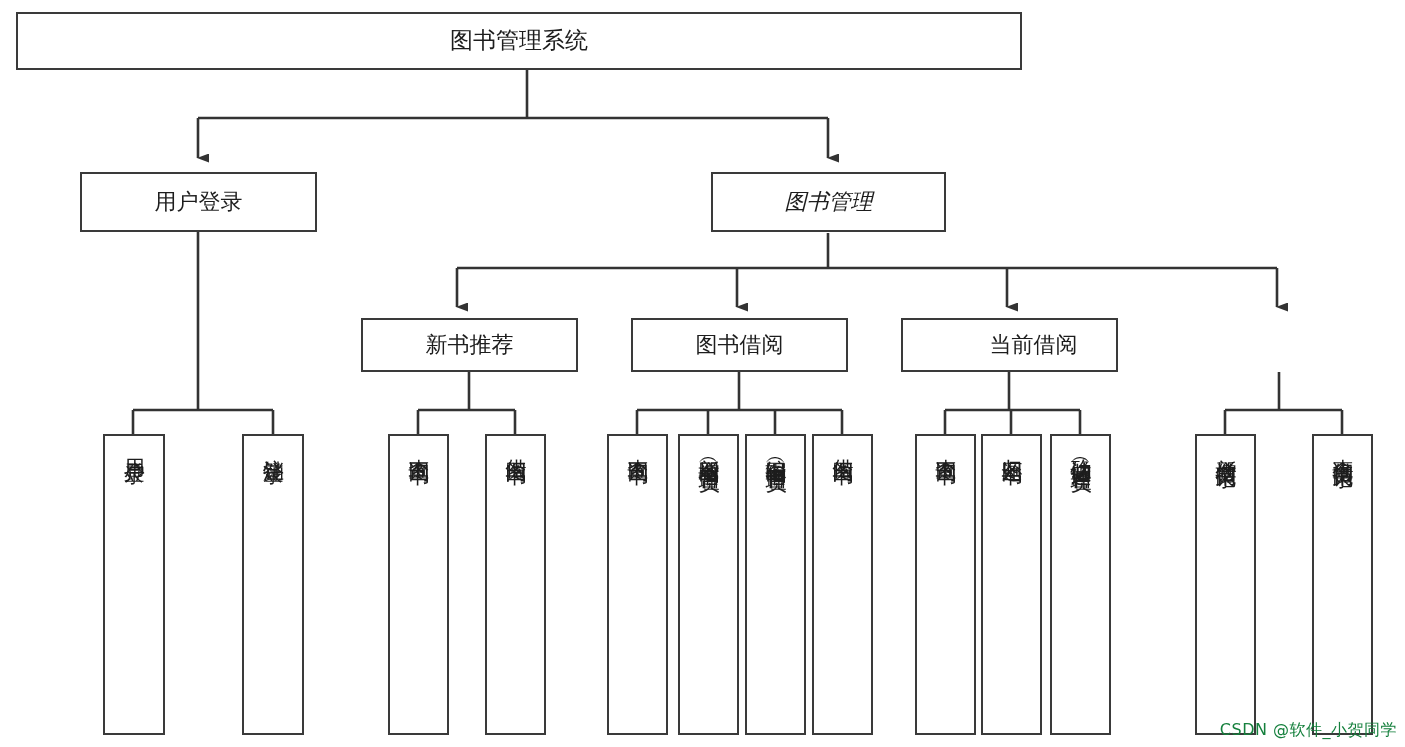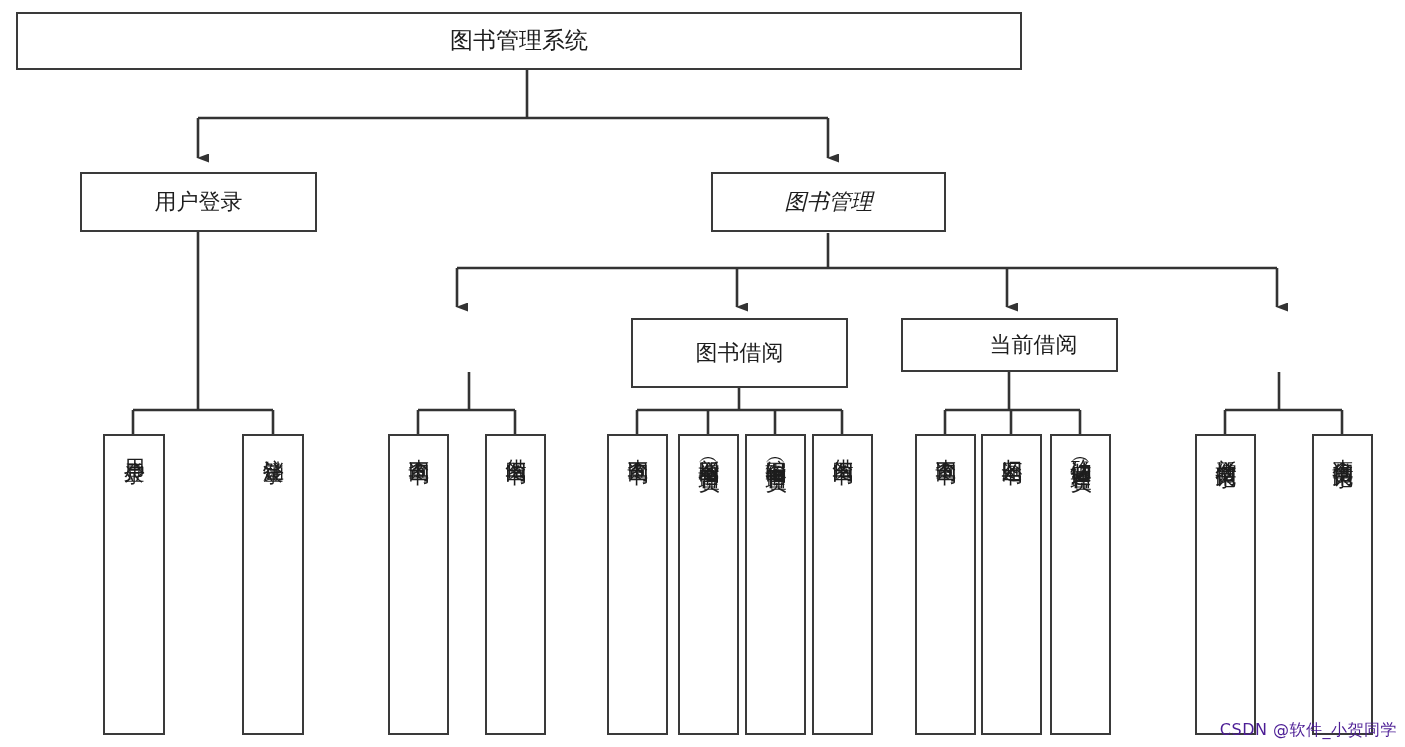--- a/index.html
+++ b/index.html
@@ -57,21 +57,21 @@
   .node.vert .vtext {
     writing-mode: vertical-rl;
     text-orientation: upright;
     display: block;
   }
   .watermark {
     position: absolute;
     right: 8px;
     bottom: 6px;
     font-size: 16px;
-    color: #4c1d95;
+    color: #15803d;
     letter-spacing: 0.5px;
     white-space: nowrap;
   }
 </style>
 </head>
 <body>
 
 <div id="canvas">
 
   <svg id="edges" viewBox="0 0 1405 747" width="1405" height="747">
@@ -129,22 +129,25 @@
   </div>
 
   <div class="node horiz" style="left:80px; top:172px; width:237px; height:60px;">
     <span>用户登录</span>
   </div>
 
   <div class="node horiz" style="left:711px; top:172px; width:235px; height:60px;font-style:italic;">
     <span>图书管理</span>
   </div>
 
-
-  <div class="node horiz" style="left:631px; top:318px; width:217px; height:70px;">
+  <div class="node horiz" style="left:361px; top:318px; width:217px; height:54px;">
+    <span>新书推荐</span>
+  </div>
+
+  <div class="node horiz" style="left:631px; top:318px; width:217px; height:54px;">
     <span>图书借阅</span>
   </div>
 
   <div class="node horiz" style="left:901px; top:318px; width:217px; height:54px;padding-left:48px;">
     <span>当前借阅</span>
   </div>
 
 
   <div class="node vert" style="left:103px; top:434px; width:62px; height:301px;">
     <span class="vtext">用户登录</span>

